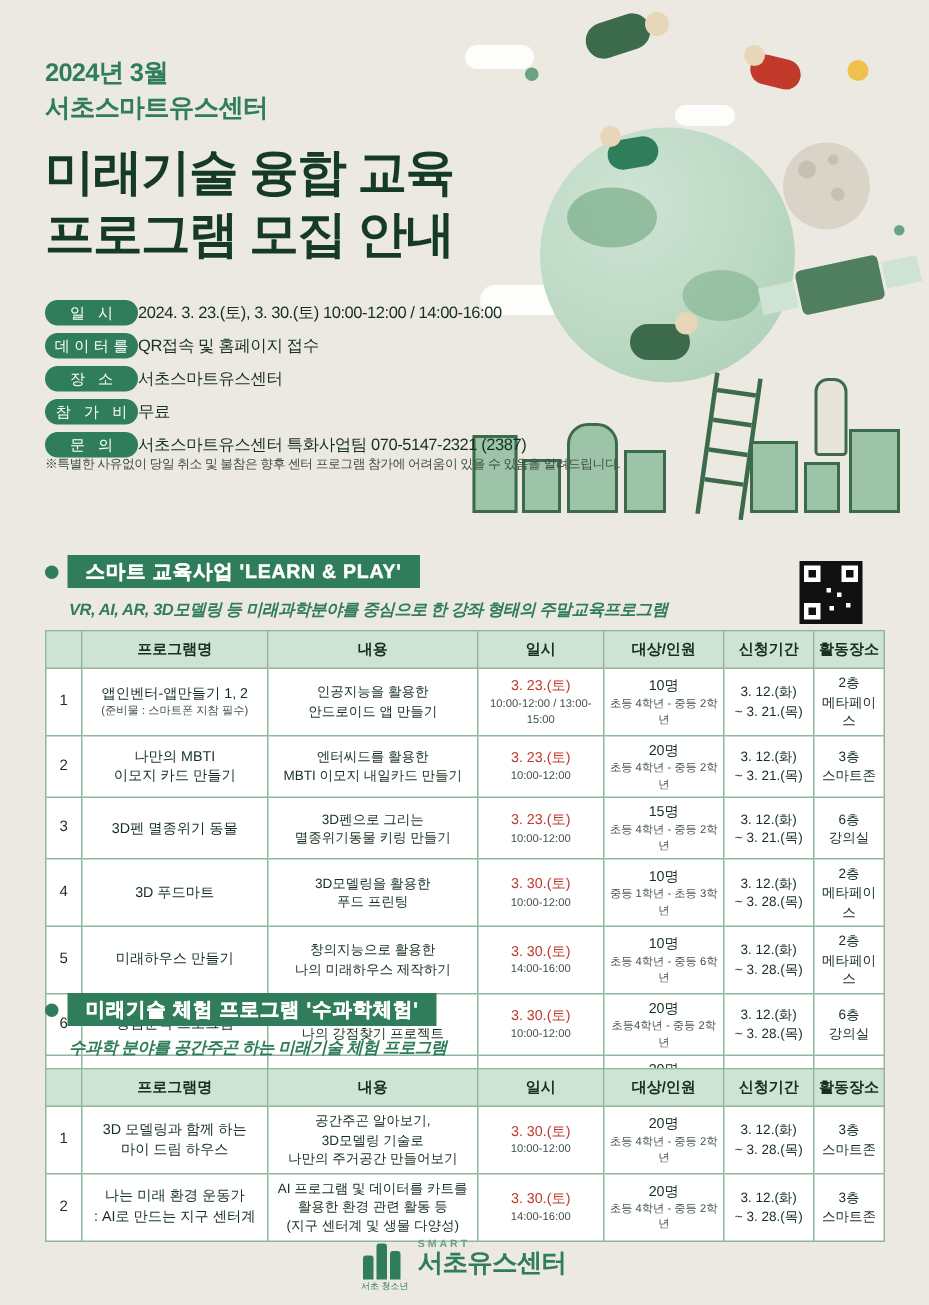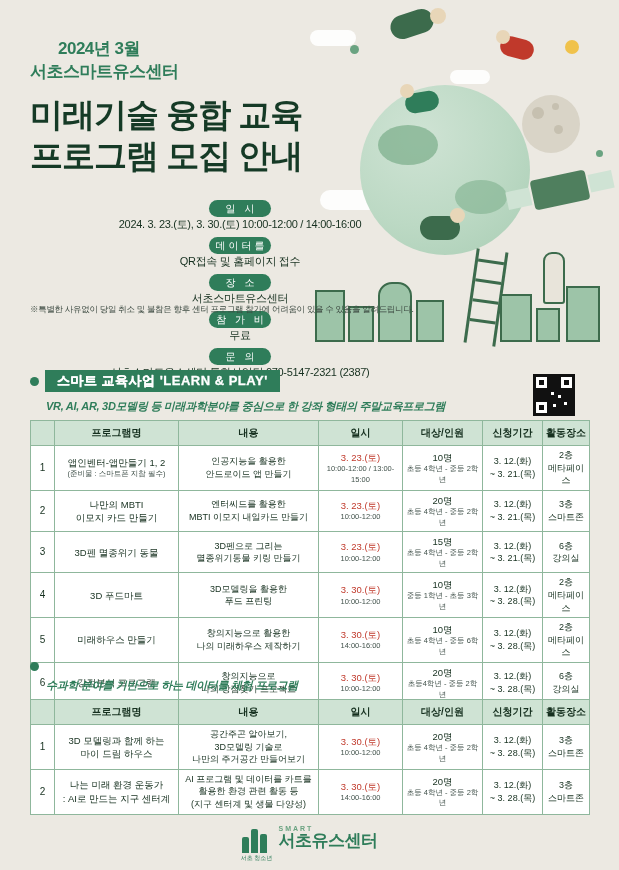--- a/index.html
+++ b/index.html
@@ -27,27 +27,27 @@
   .cloud{position:absolute;background:#fff;border-radius:20px;opacity:.9;}
   .blob{position:absolute;border-radius:50%;}
   .rocket{position:absolute;left:243px;top:252px;width:18px;height:48px;background:#e8e4da;border-radius:9px 9px 3px 3px;border:2px solid #3c6b4c;}
   .bldg{position:absolute;bottom:18px;background:#9dc4a8;border:2px solid #3c6b4c;}
   .ladder{position:absolute;left:170px;top:250px;width:26px;height:95px;border-left:3px solid #3c6b4c;border-right:3px solid #3c6b4c;transform:rotate(8deg);}
   .ladder span{position:absolute;left:0;width:26px;height:3px;background:#3c6b4c;}
   .astro{position:absolute;border-radius:12px;}
 
   
   .head{position:absolute;left:30px;top:38px;width:330px;}
-  .head .yr{font-size:17px;font-weight:bold;color:#2f7d5a;letter-spacing:-0.5px;line-height:1.35;margin-left:28px;}
+  .head .yr{font-size:17px;font-weight:bold;color:#2f7d5a;letter-spacing:-0.5px;line-height:1.35;}
   .head .center{font-size:17px;font-weight:bold;color:#2f7d5a;letter-spacing:-0.5px;line-height:1.35;}
   .head h1{margin:10px 0 0 0;font-size:33px;line-height:1.25;font-weight:bold;color:#153a26;letter-spacing:-1px;}
 
   
   .info{position:absolute;left:30px;top:200px;width:420px;}
-  .inforow{display:flex;align-items:center;margin-bottom:5px;flex-direction:column;}
+  .inforow{display:flex;align-items:center;margin-bottom:5px;}
   .pill{width:62px;height:17px;border-radius:9px;background:#2f7d5a;color:#fff;font-size:10px;
         display:flex;align-items:center;justify-content:center;letter-spacing:3px;flex:none;padding-left:3px;box-sizing:border-box;}
   .inforow .txt{font-size:11px;margin-left:0;color:#16301f;letter-spacing:-0.3px;}
   .note{position:absolute;left:30px;top:304px;font-size:8.5px;color:#3d4b42;letter-spacing:-0.3px;}
 
   
   .qr{position:absolute;width:42px;height:42px;background:#111;}
   .qr.q1{left:533px;top:374px;}
   .qr.q2{left:533px;top:666px;}
   .qr i{position:absolute;background:#fff;display:block;}
@@ -64,21 +64,21 @@
 
   table{border-collapse:collapse;width:559px;background:#fff;table-layout:fixed;}
   th{background:#cfe3d4;color:#16301f;font-size:10px;font-weight:bold;border:1px solid #8fb79c;height:22px;}
   td{border:1px solid #8fb79c;font-size:9px;text-align:center;color:#16301f;line-height:1.4;padding:3px 2px;}
   td.num{font-size:10px;}
   .cell-main{font-size:9.5px;}
   .cell-sub{font-size:7.5px;color:#40514a;}
   .red{color:#c0392b;}
 
   
-  .footer{position:absolute;left:0;top:825px;width:619px;display:flex;justify-content:center;}
+  .footer{position:absolute;left:0;top:825px;width:619px;display:flex;align-items:center;justify-content:center;}
   .logomark{width:30px;height:28px;margin-right:7px;position:relative;}
   .logomark b{position:absolute;bottom:0;background:#2f7d5a;display:block;border-radius:2px 2px 0 0;}
   .logotext{font-size:17px;font-weight:bold;color:#2f7d5a;letter-spacing:-0.5px;}
   .logotext .sm{display:block;font-size:7px;letter-spacing:2px;color:#6aa381;margin-bottom:-3px;}
   .logocap{font-size:6px;color:#2f7d5a;text-align:center;line-height:1;}
 </style>
 </head>
 <body>
 
 <div class="page">
@@ -392,22 +392,23 @@
             <div>강의실</div>
           </td>
         </tr>
       </tbody>
     </table>
   </div>
 
   <div class="section sec2">
     <div class="sectitle">
       <span class="dot"></span>
-    </div>
-    <div class="secsub">수과학 분야를 기반으로 하는 데이터를 체험 프로그램</div>
+      <span class="tbox">미래기술 체험 프로그램 '수과학체험'</span>
+    </div>
+    <div class="secsub">수과학 분야를 공간주곤 하는 미래기술 체험 프로그램</div>
 
     <table>
       <colgroup>
         <col style="width:24px">
           <col style="width:124px">
           <col style="width:140px">
           <col style="width:84px">
         <col style="width:80px">
           <col style="width:60px">
           <col style="width:47px">

